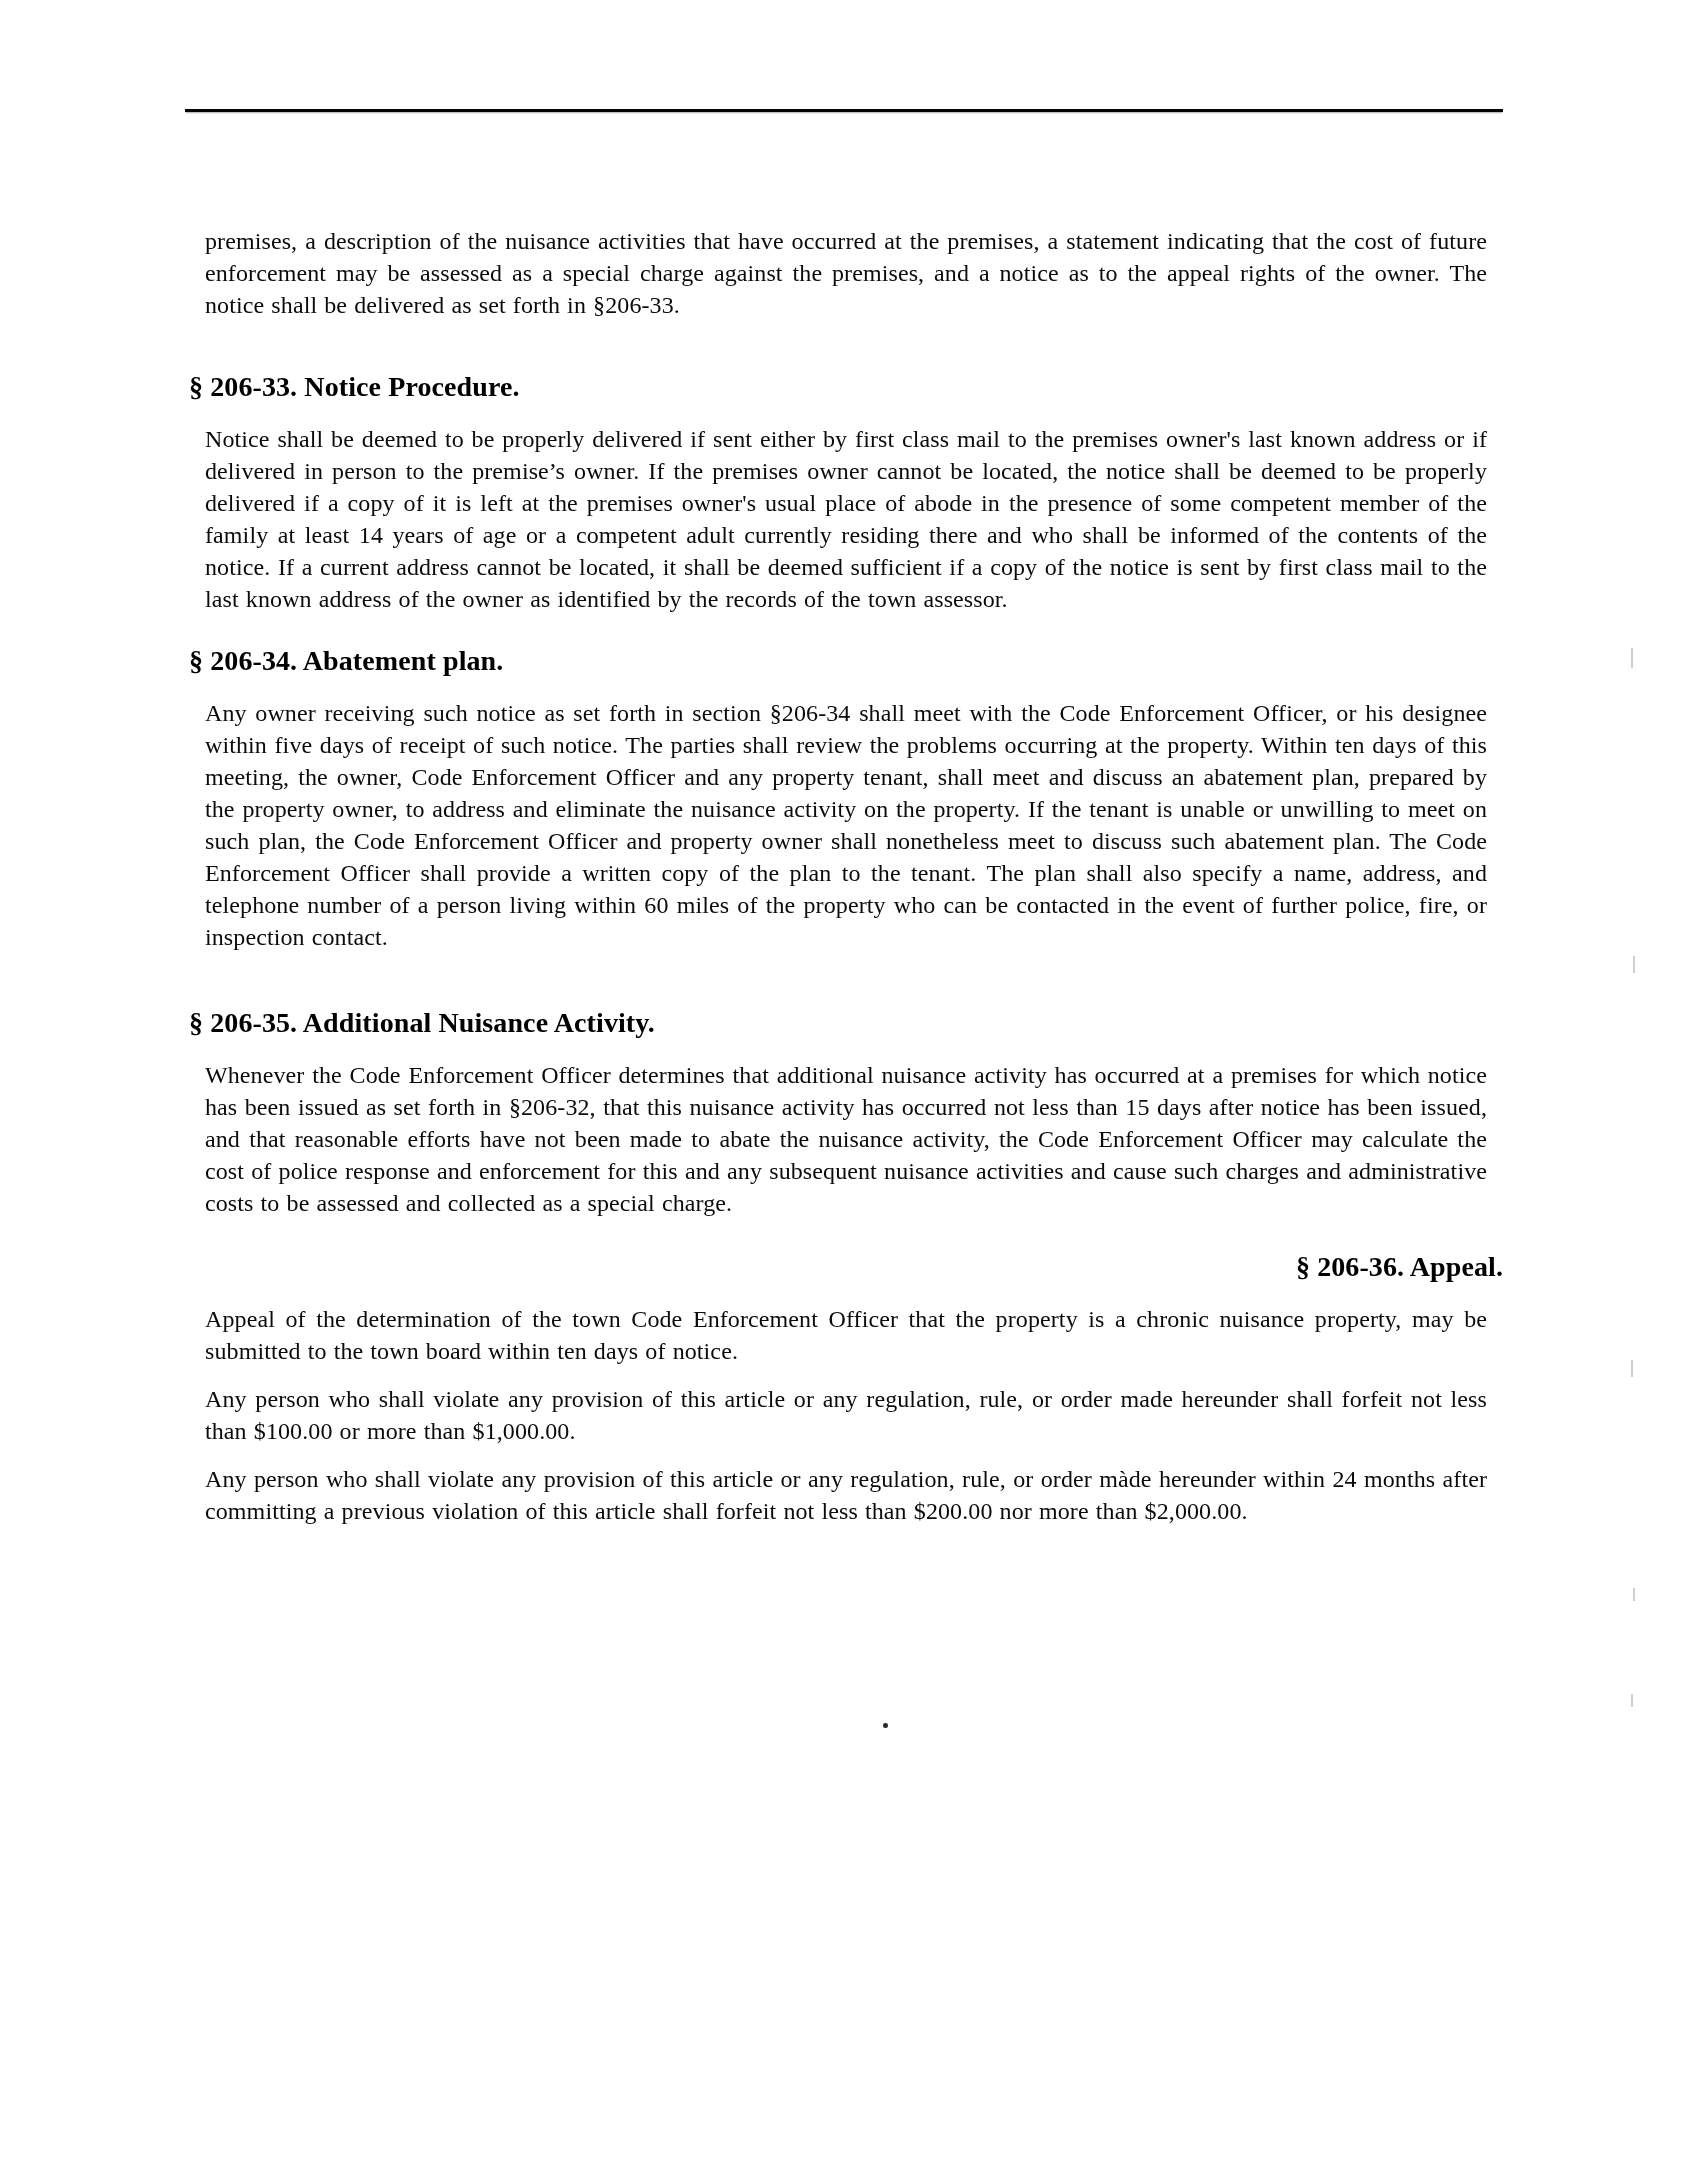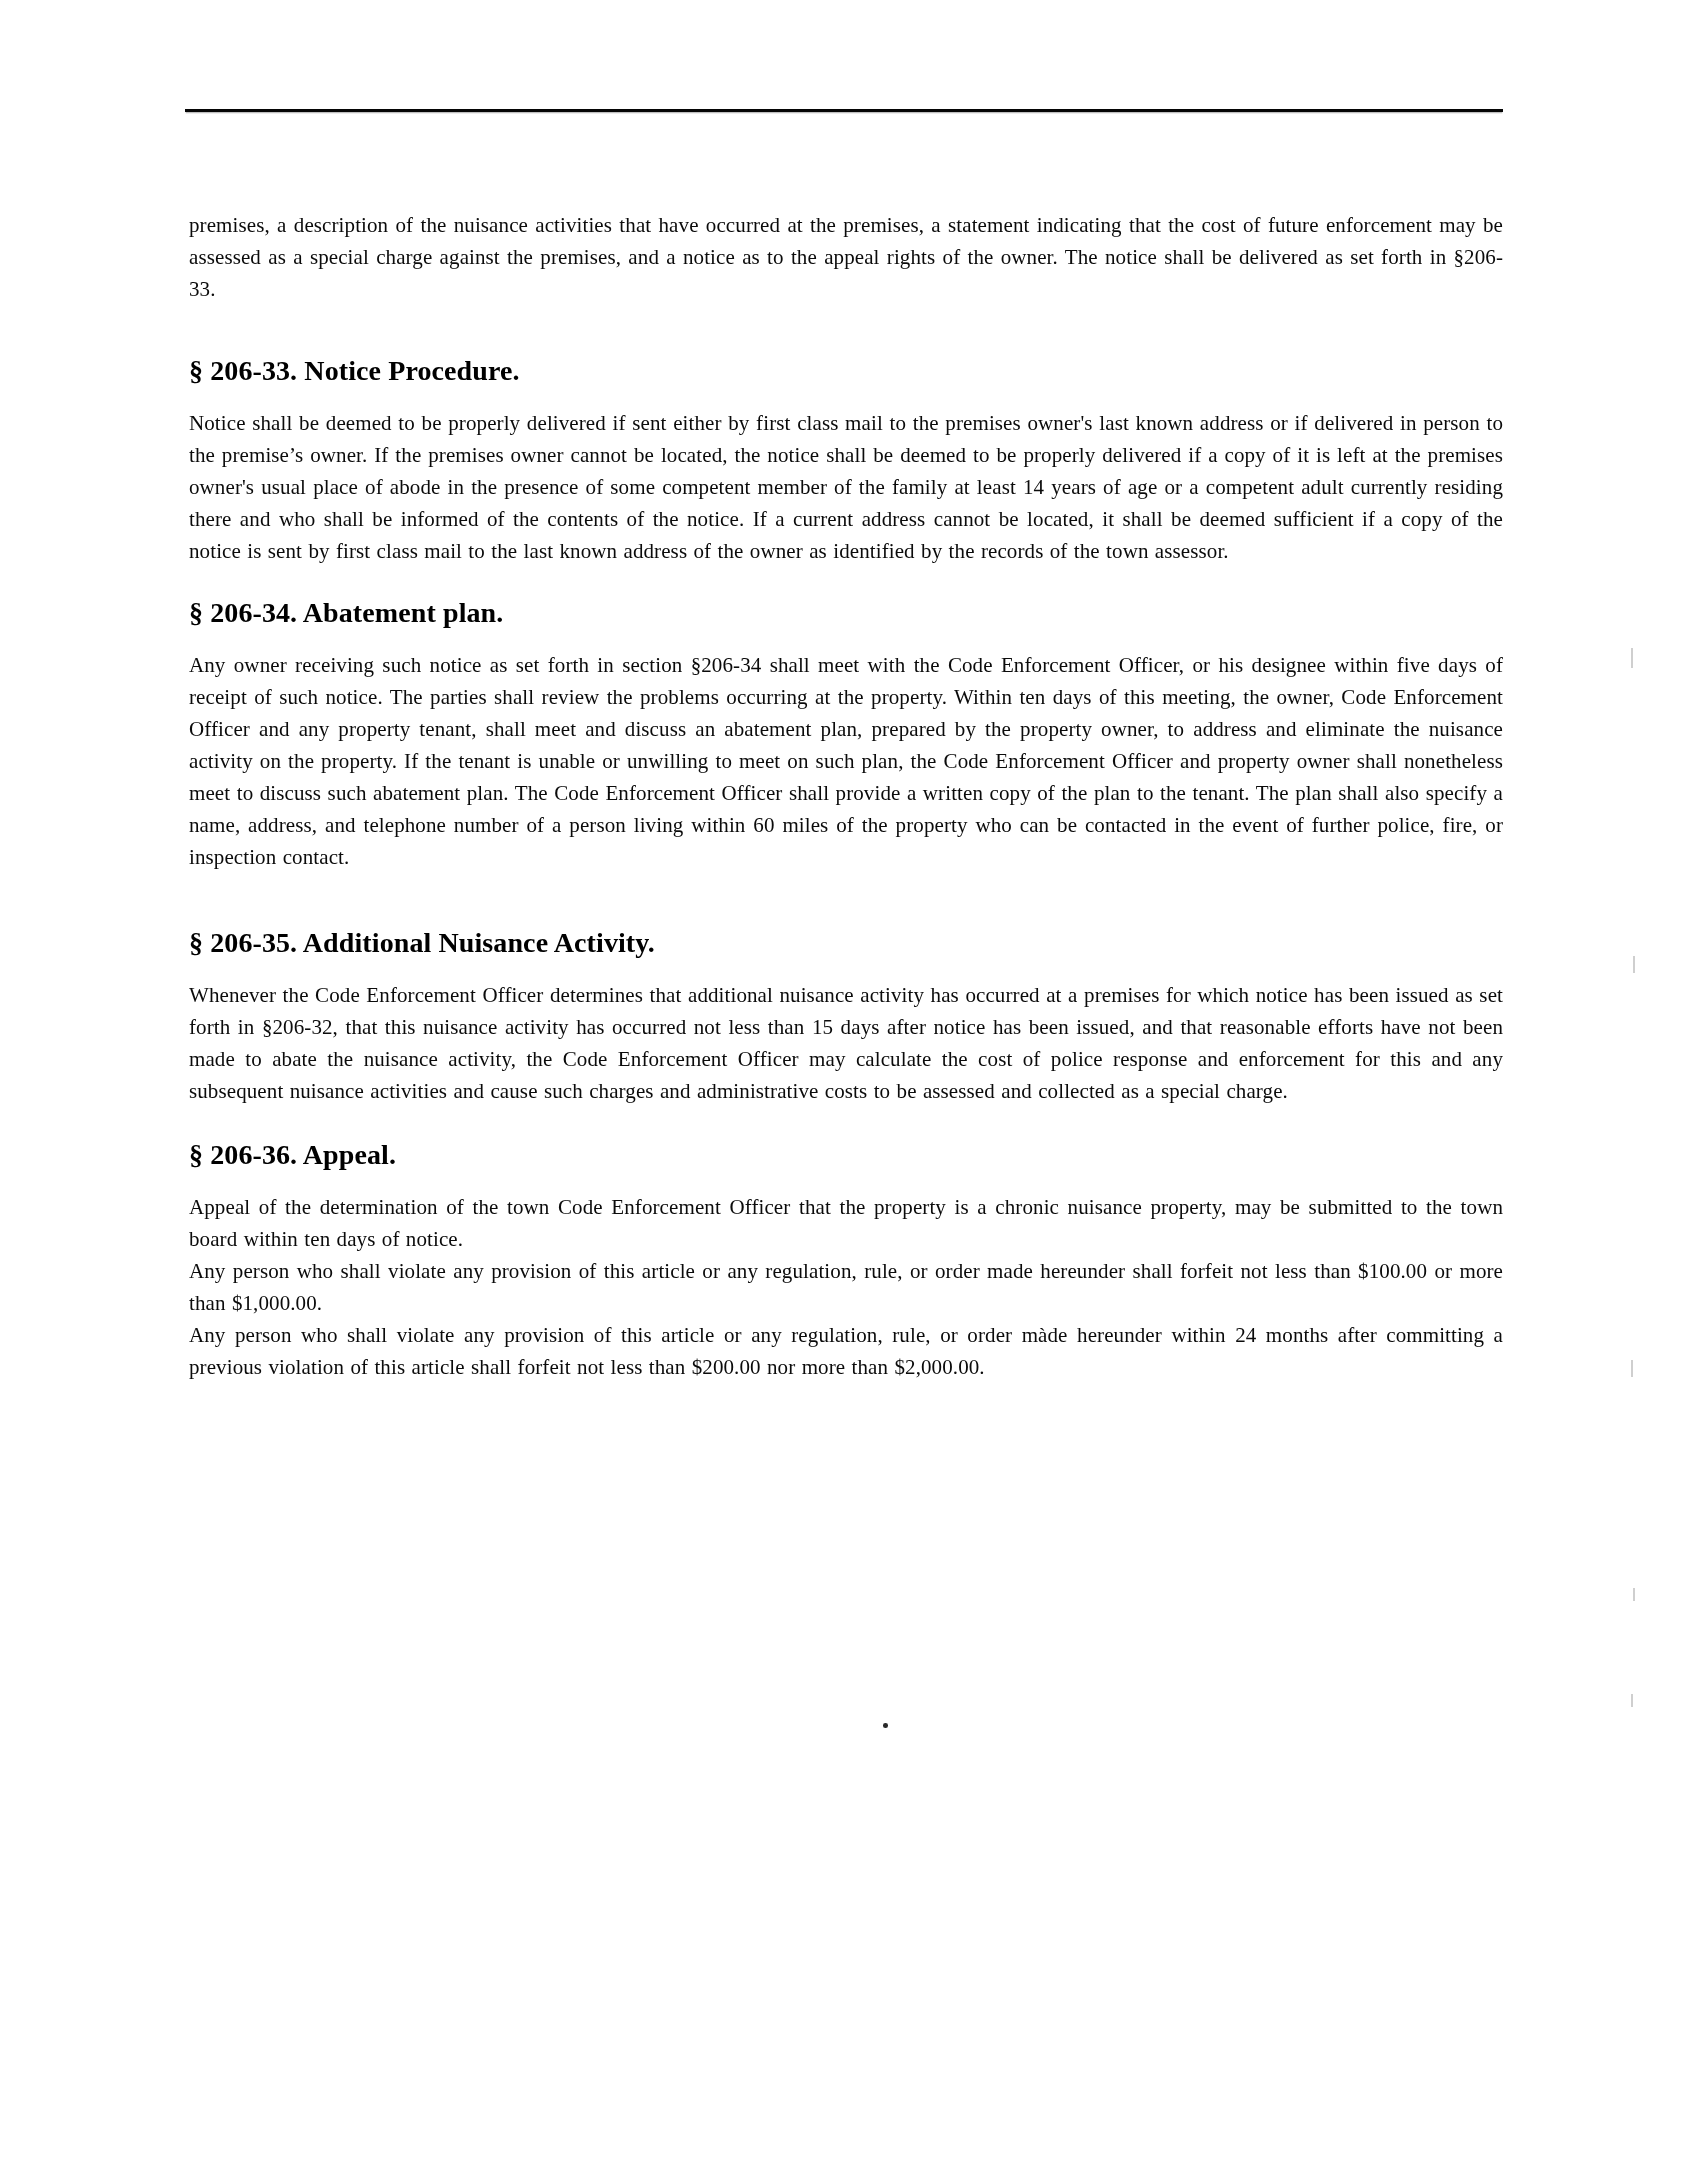--- a/index.html
+++ b/index.html
@@ -29,43 +29,43 @@
     background: #050505;
     box-shadow: 0 2px 0 -0.7px rgba(0,0,0,0.25);
   }
   .content {
     position: absolute;
     left: 189px;
     top: 209px;
     width: 1314px;
   }
   .body-text {
-    margin: 0;
-    font-size: 21px;
+    margin: 16px;
+    font-size: 24px;
     line-height: 32px;
     text-align: justify;
     text-align-last: left;
     letter-spacing: 0.1px;
     word-spacing: 1px;
     color: #0b0b0b;
   }
   .heading {
     margin: 0;
     font-size: 28px;
     line-height: 32px;
     font-weight: bold;
     letter-spacing: 0.1px;
     color: #000000;
     margin-bottom: 20px;
     position: relative;
   }
   .h33 { margin-top: 50px; }
   .h34 { margin-top: 30px; }
   .h35 { margin-top: 54px; }
-  .h36 { margin-top: 32px; }
+  .h36 { margin-top: 32px; text-align: right; }
   .h37 { margin-top: 44px; }
   .h38 { margin-top: 44px; }
   .artifact {
     position: absolute;
     background: #9a9a9a;
   }
   .dot {
     width: 4.6px;
     height: 4.6px;
     border-radius: 50%;

